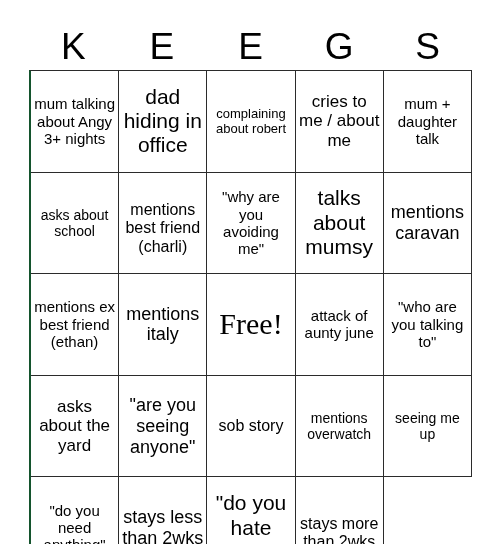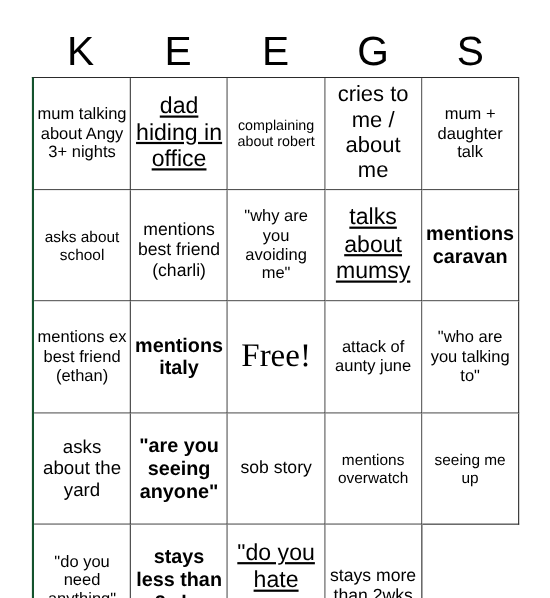--- a/index.html
+++ b/index.html
@@ -69,25 +69,25 @@
     display: block;
     width: 100%;
     line-height: 1.16;
     word-wrap: break-word;
     white-space: pre-line;
   }
   .fs-13 { font-size: 13px; }
   .fs-14 { font-size: 14px; }
   .fs-15 { font-size: 15px; }
   .fs-16 { font-size: 16px; margin-top: 11px; }
-  .fs-17 { font-size: 20px; }
-  .fs-18 { font-size: 18px; font-weight: bold; }
+  .fs-17 { font-size: 17px; }
+  .fs-18 { font-size: 18px; }
   .fs-19 { font-size: 15px; }
   .fs-20 { font-size: 17px; text-align: center; }
-  .fs-21 { font-size: 21px; text-decoration: underline; }
+  .fs-21 { font-size: 21px; }
   .fs-22 { font-size: 14px; }
   .fs-30 { font-size: 30px; font-family: Liberation Serif, serif; }
 </style>
 </head>
 <body>
 
 <div class="card">
 
   <div class="header-row">
     <div class="header-cell">K</div>

